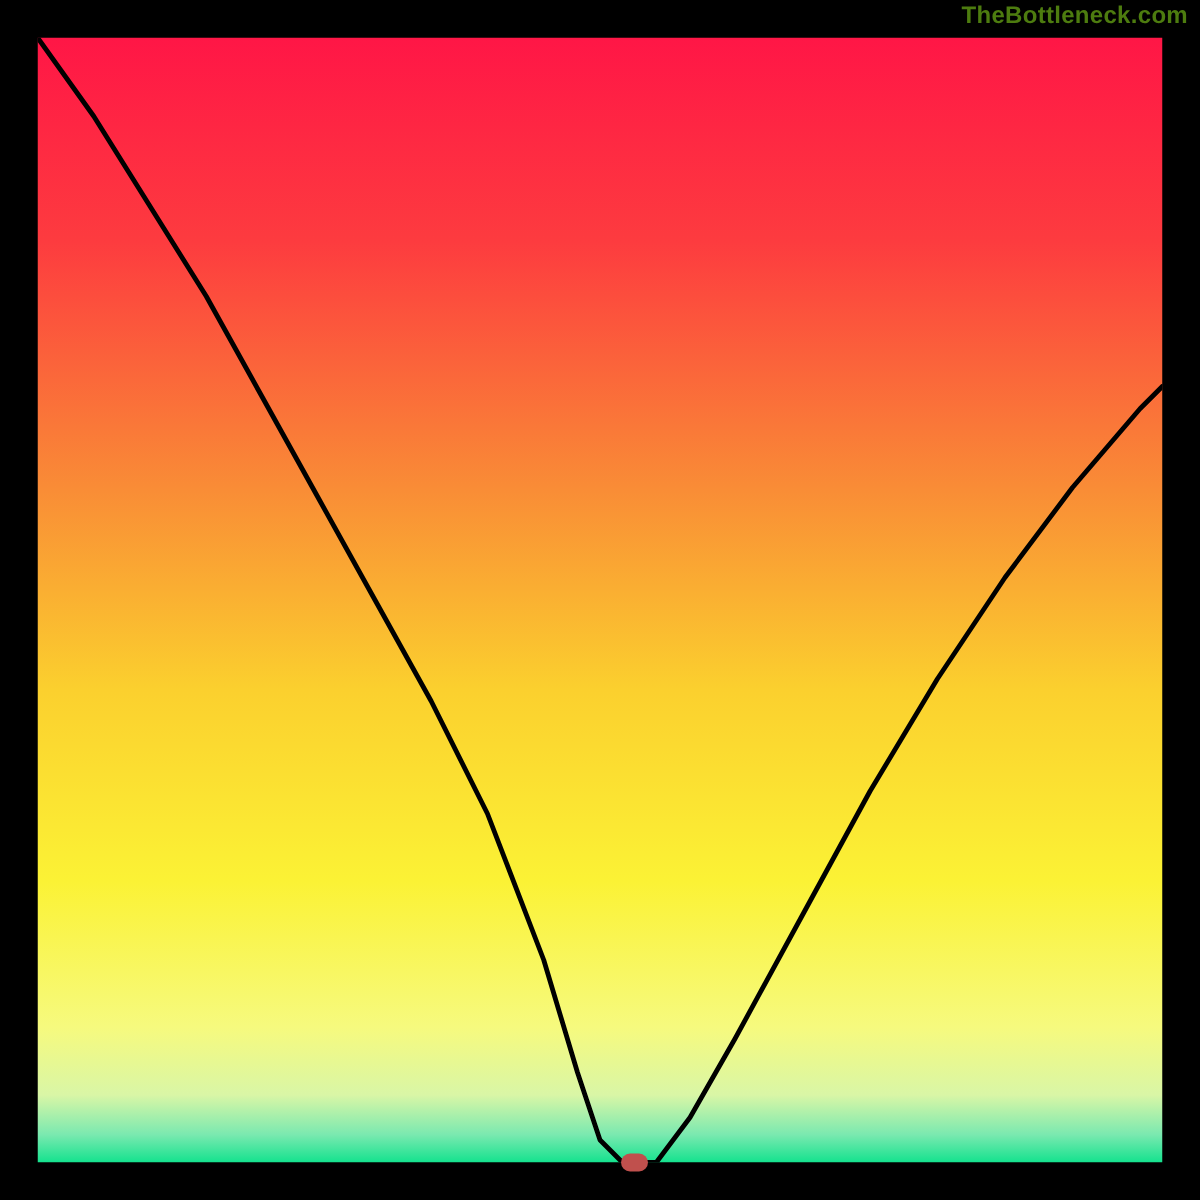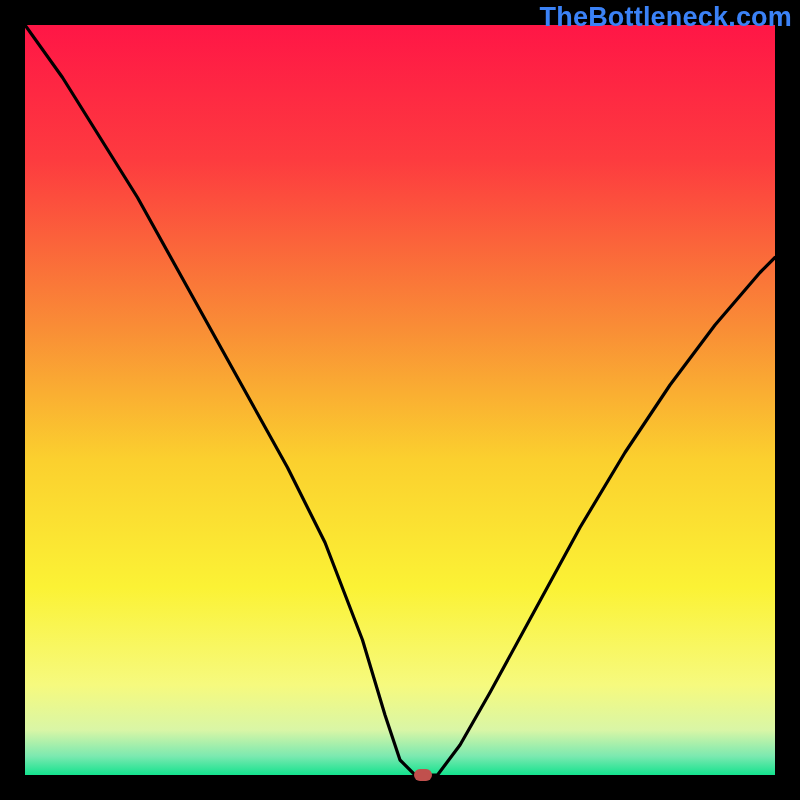--- a/index.html
+++ b/index.html
@@ -13,22 +13,22 @@
   .wrap {
     position: relative;
     width: 800px;
     height: 800px;
     background: #000;
   }
   .watermark {
     position: absolute;
     top: 2px;
     right: 8px;
-    color: #3b82f6;
-    font-size: 27px;
+    color: #4d7c0f;
+    font-size: 16px;
     font-weight: 600;
     letter-spacing: 0.2px;
     z-index: 10;
   }
   .plot {
     position: absolute;
     left: 25px;
     top: 25px;
     width: 750px;
     height: 750px;

